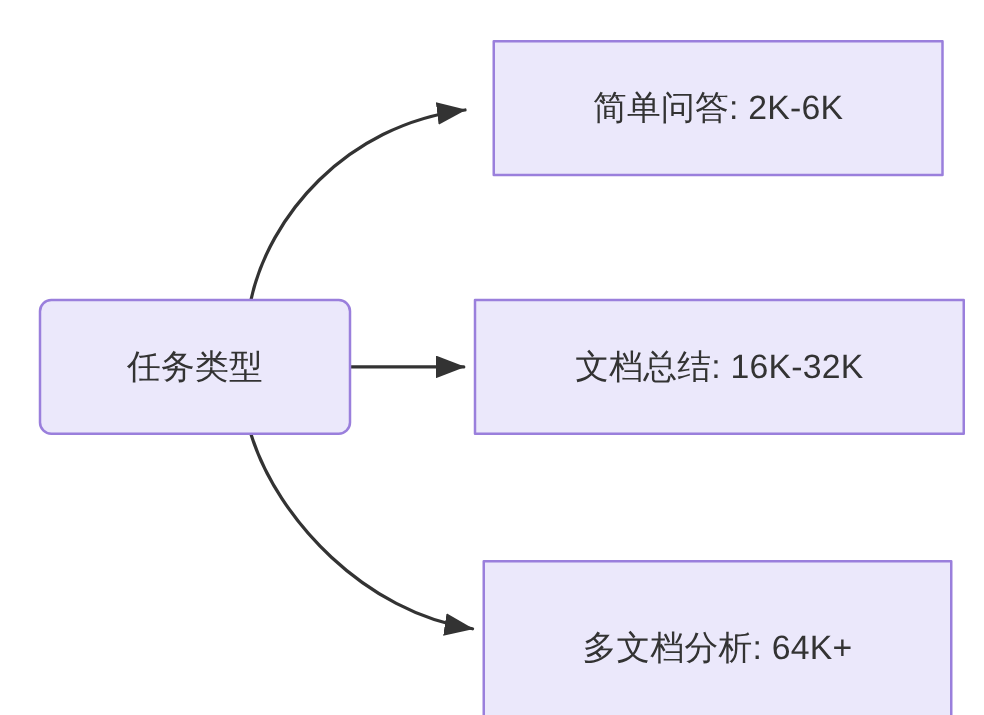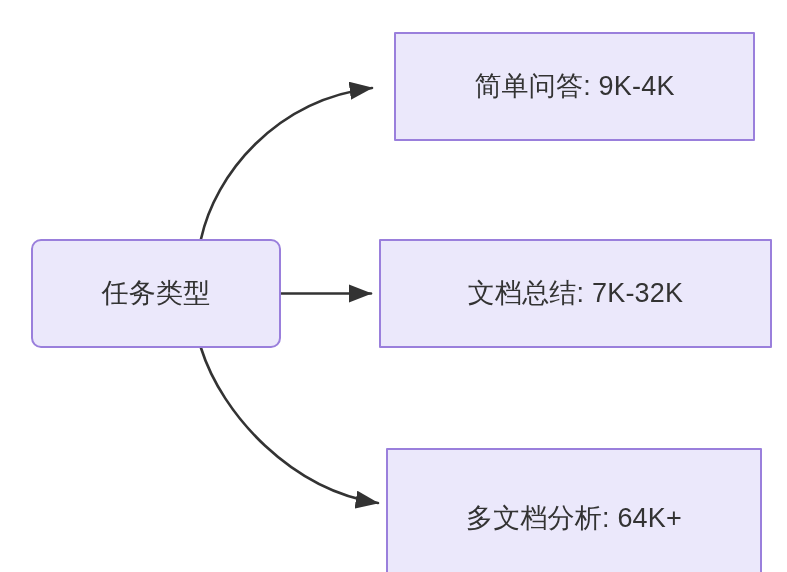--- a/index.html
+++ b/index.html
@@ -68,24 +68,24 @@
     <path d="M 281,293.5 L 371,293.5" fill="none" stroke="#333333" stroke-width="2.6" stroke-linecap="round" marker-end="url(#arrowhead)"></path>
 
     <path d="M 201,348 C 222,415 292,490 378,503" fill="none" stroke="#333333" stroke-width="2.6" stroke-linecap="round" marker-end="url(#arrowhead)"></path>
   </svg>
 
   <div class="node" id="node-root">
     <span class="node-label">任务类型</span>
   </div>
 
   <div class="node" id="node-simple">
-    <span class="node-label">简单问答: 9K-4K</span>
+    <span class="node-label">简单问答: 2K-6K</span>
   </div>
 
   <div class="node" id="node-doc">
-    <span class="node-label">文档总结: 7K-32K</span>
+    <span class="node-label">文档总结: 16K-32K</span>
   </div>
 
   <div class="node" id="node-multi">
     <span class="node-label">多文档分析: 64K+</span>
   </div>
 
 </div>
 
 </body></html>

